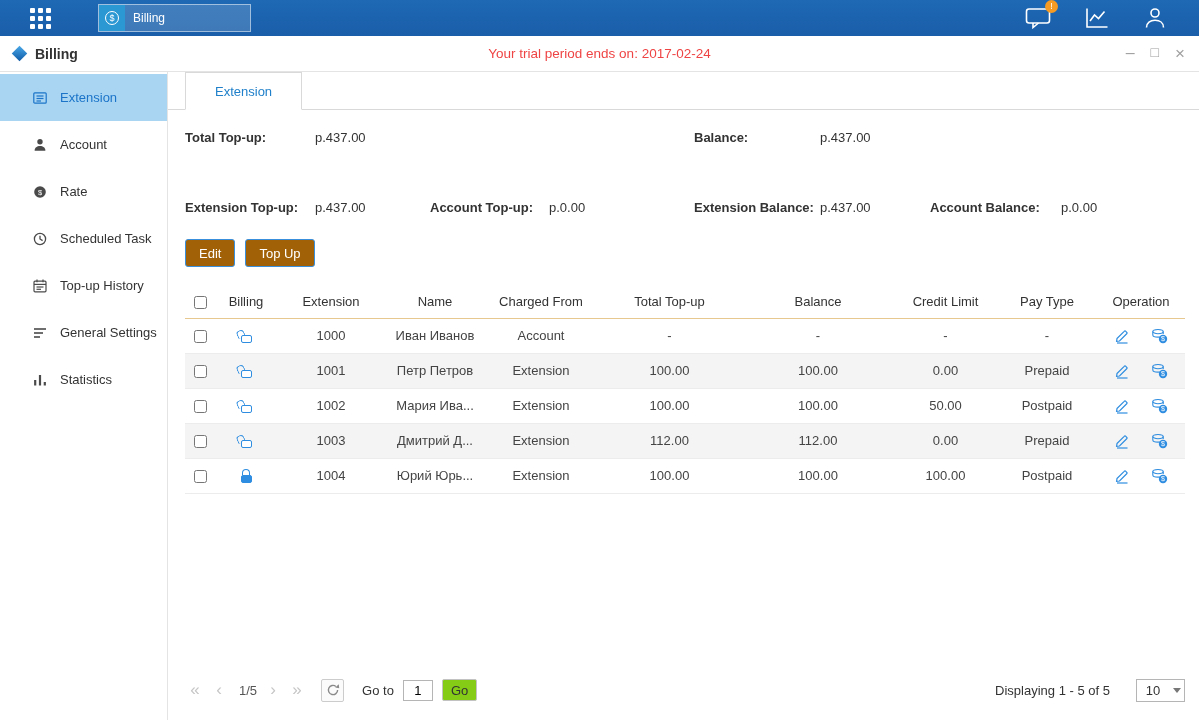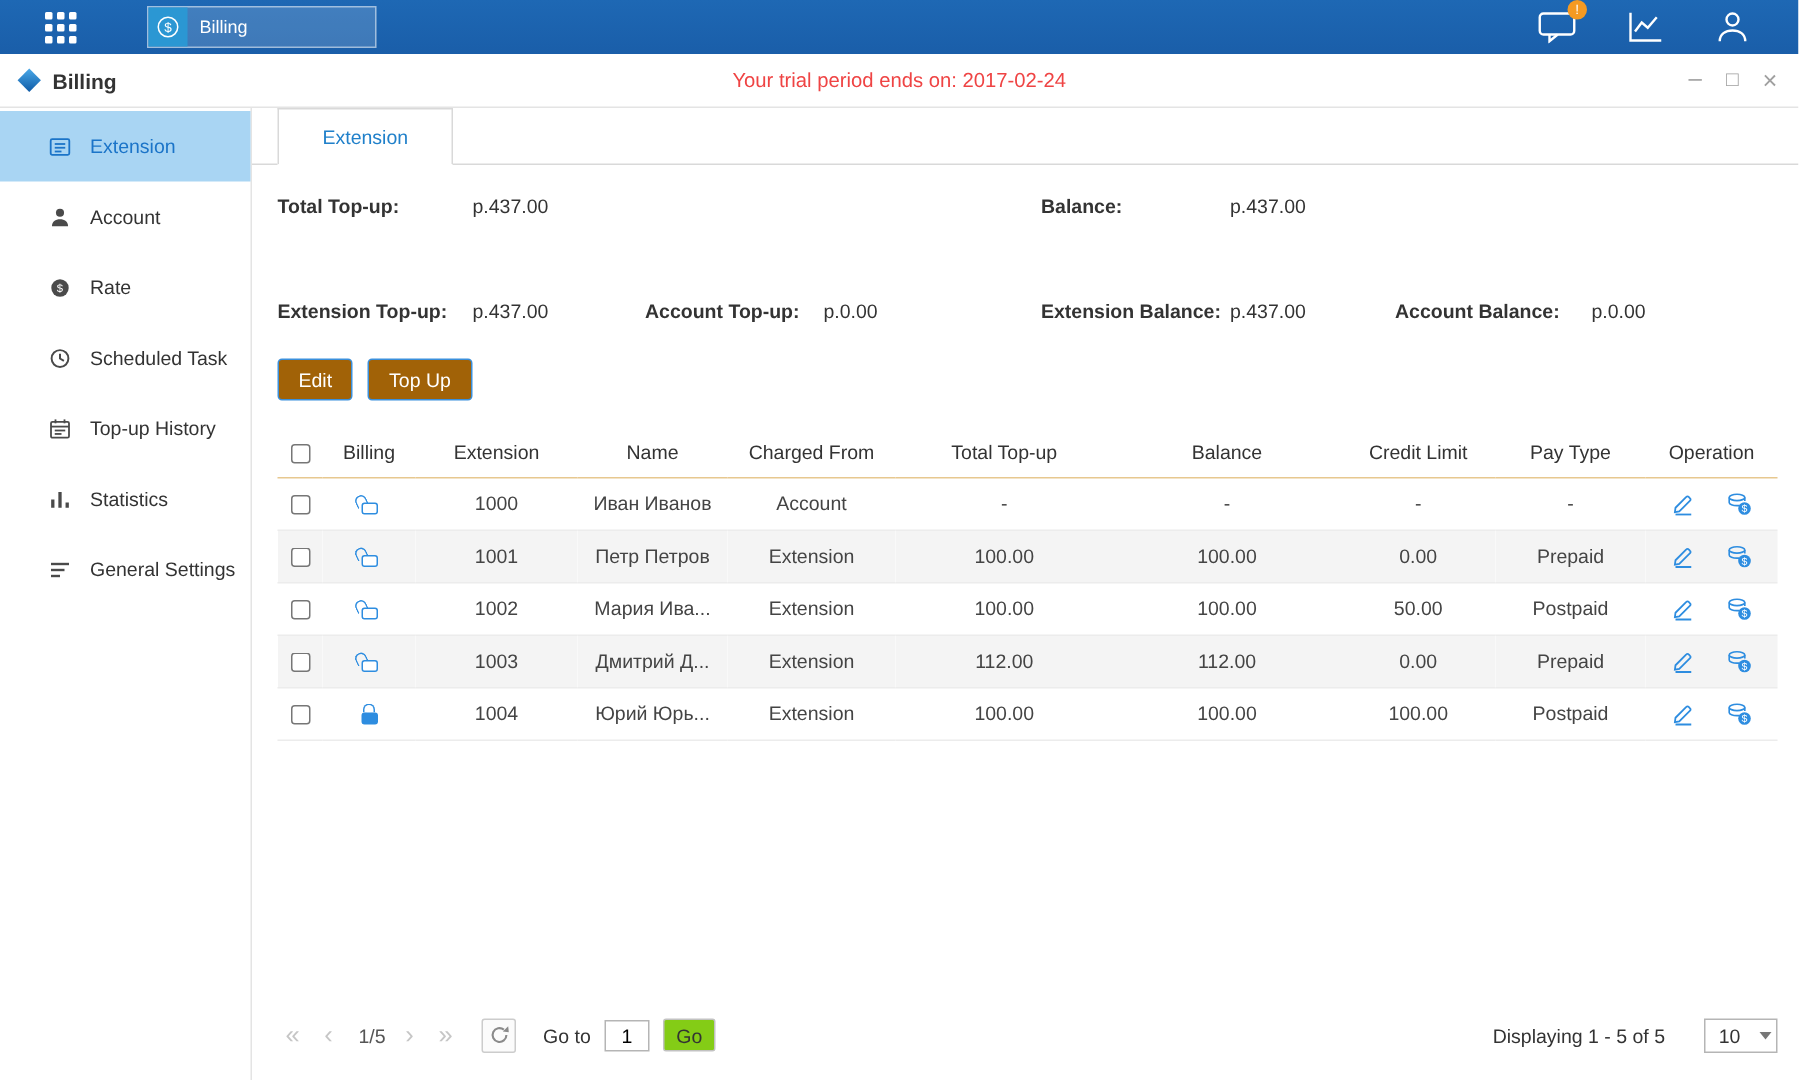--- a/index.html
+++ b/index.html
@@ -204,37 +204,37 @@
             <line x1="5" y1="1.6" x2="5" y2="4.2"></line>
             <line x1="11" y1="1.6" x2="11" y2="4.2"></line>
             <line x1="4.5" y1="9" x2="11.5" y2="9"></line>
             <line x1="4.5" y1="11.3" x2="9" y2="11.3"></line>
           </svg>
       </span>
       <span class="slabel">Top-up History</span>
     </div>
     <div class="side-item">
       <span class="sicon">
+        <svg width="16" height="16" viewBox="0 0 16 16" stroke="currentColor" fill="none" stroke-width="1.6">
+            <line x1="2" y1="4" x2="14" y2="4"></line>
+            <line x1="2" y1="8" x2="11" y2="8"></line>
+            <line x1="2" y1="12" x2="8" y2="12"></line>
+          </svg>
+      </span>
+      <span class="slabel">General Settings</span>
+    </div>
+    <div class="side-item">
+      <span class="sicon">
         <svg width="16" height="16" viewBox="0 0 16 16" stroke="currentColor" fill="none">
             <line x1="3.2" y1="13.5" x2="3.2" y2="8" stroke-width="2.2"></line>
             <line x1="8" y1="13.5" x2="8" y2="3" stroke-width="2.2"></line>
             <line x1="12.8" y1="13.5" x2="12.8" y2="10" stroke-width="2.2"></line>
           </svg>
       </span>
       <span class="slabel">Statistics</span>
-    </div>
-    <div class="side-item">
-      <span class="sicon">
-        <svg width="16" height="16" viewBox="0 0 16 16" stroke="currentColor" fill="none" stroke-width="1.6">
-            <line x1="2" y1="4" x2="14" y2="4"></line>
-            <line x1="2" y1="8" x2="11" y2="8"></line>
-            <line x1="2" y1="12" x2="8" y2="12"></line>
-          </svg>
-      </span>
-      <span class="slabel">General Settings</span>
     </div>
   </nav>
 
   <main class="content">
 
     <div class="tabstrip">
       <div class="tab">Extension</div>
     </div>
 
     <section class="summary">

